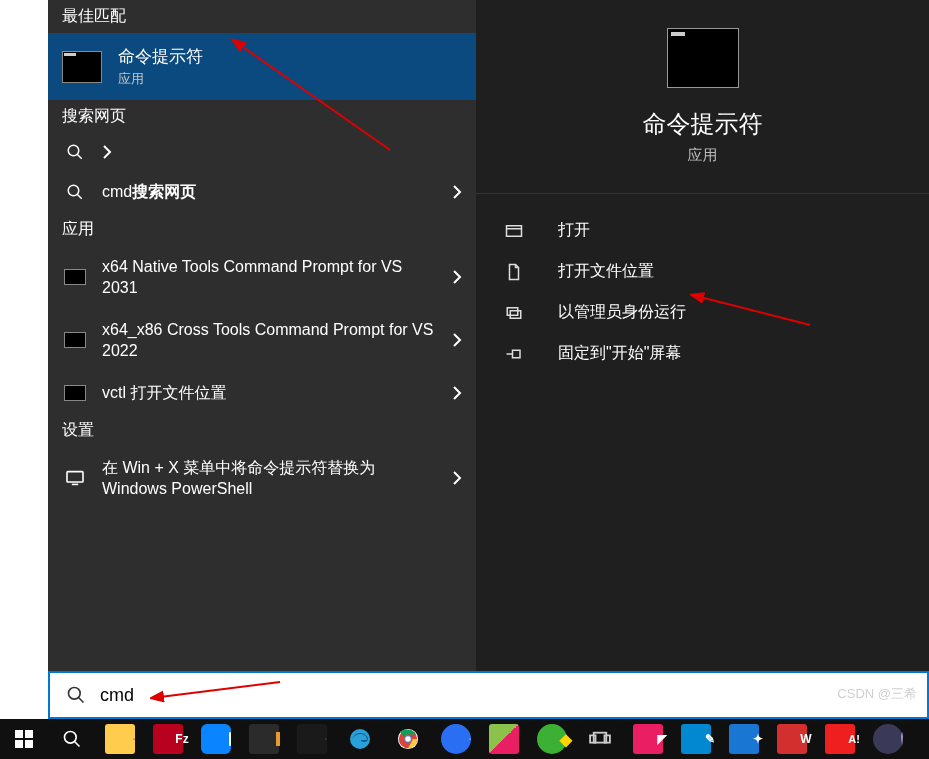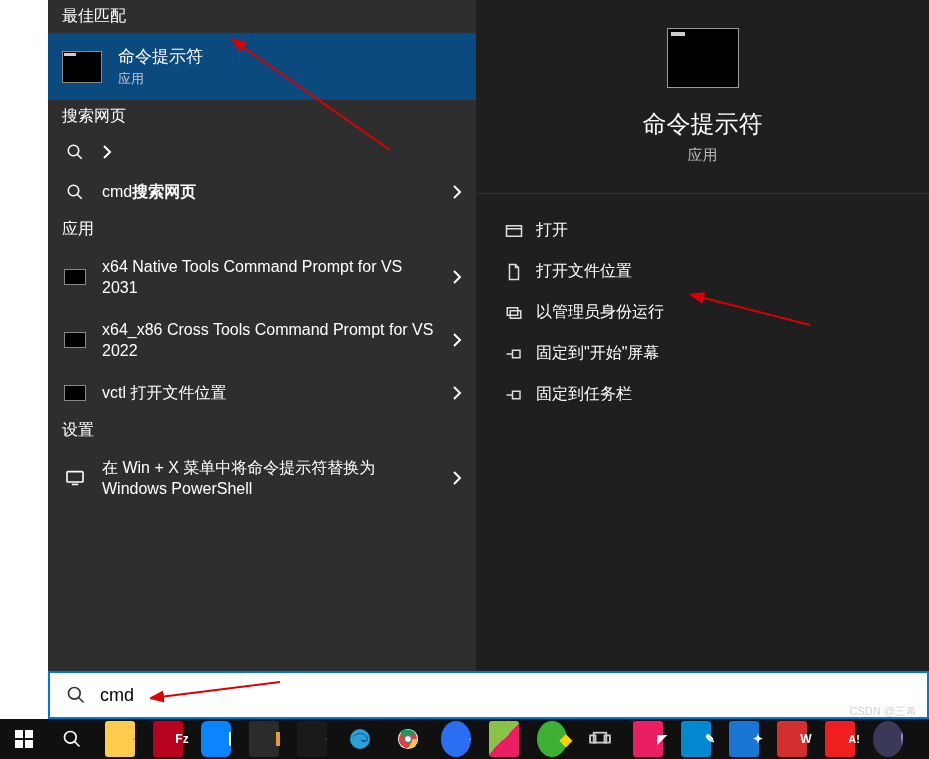--- a/index.html
+++ b/index.html
@@ -17,30 +17,30 @@
 .ri { width: 26px; display: flex; justify-content: center; color: #fff; }
 .rtext { flex: 1; font-size: 16px; line-height: 1.35; }
 .rtext .sub { color: #aaa; font-size: 14px; }
 .chev { color: #fff; }
 .big-thumb { display: flex; flex-direction: column; align-items: center; padding-bottom: 28px; border-bottom: 1px solid #333; }
 .thumb-img { width: 72px; height: 60px; background: #000; border: 1px solid #999; position: relative; margin-bottom: 20px; }
 .thumb-img::before { content: ""; position: absolute; top: 3px; left: 3px; width: 14px; height: 4px; background: #ccc; }
 .app-title { font-size: 24px; margin-bottom: 6px; }
 .app-sub { font-size: 15px; color: #bbb; }
 .action-list { padding: 16px 0; }
-.act-row { display: flex; align-items: center; gap: 12px; padding: 10px 28px; font-size: 16px; cursor: pointer; }
+.act-row { display: flex; align-items: center; gap: 34px; padding: 10px 28px; font-size: 16px; cursor: pointer; }
 .act-ico { width: 20px; color: #ddd; display: flex; justify-content: center; }
 .search-bar { position: absolute; left: 48px; top: 671px; width: 881px; height: 48px; background: #fff; border: 2px solid #0078d4; display: flex; align-items: center; padding: 0 16px; gap: 14px; }
 .search-bar input { border: none; outline: none; font-size: 18px; flex: 1; background: transparent; }
 .taskbar { position: absolute; left: 0; bottom: 0; width: 929px; height: 40px; background: #101010; display: flex; align-items: center; }
 .tb-btn { width: 48px; height: 40px; display: flex; align-items: center; justify-content: center; color: #fff; cursor: pointer; }
-.app-i { width: 30px; height: 36px; display: flex; align-items: center; justify-content: center; border-radius: 3px; font-size: 12px; font-weight: bold; padding-left: 28px; }
+.app-i { width: 30px; height: 30px; display: flex; align-items: center; justify-content: center; border-radius: 3px; font-size: 12px; font-weight: bold; padding-left: 28px; }
 svg { display: block; }
 .arrow { position: absolute; pointer-events: none; }
-.watermark { position: absolute; right: 12px; bottom: 40px; color: #888; font-size: 11px; opacity: .4; }
+.watermark { position: absolute; right: 12px; bottom: 56px; color: #888; font-size: 13px; opacity: .4; }
 </style>
 </head>
 <body>
 
 <div class="start-panel">
  <div class="left-col">
   <div class="section-header">最佳匹配</div>
 
   <div class="best-match">
    <div class="icon-box">
@@ -168,29 +168,20 @@
     <div>以管理员身份运行</div>
    </div>
    <div class="act-row">
     <div class="act-ico">
             <svg width="18" height="14" viewBox="0 0 24 18" fill="none" stroke="currentColor" stroke-width="2">
               <line x1="2" y1="9" x2="10" y2="9"></line>
               <rect x="10" y="4" width="10" height="10"></rect>
             </svg>
           </div>
     <div>固定到"开始"屏幕</div>
-   </div>
-   <div class="act-row">
-    <div class="act-ico">
-            <svg width="18" height="14" viewBox="0 0 24 18" fill="none" stroke="currentColor" stroke-width="2">
-              <line x1="2" y1="9" x2="10" y2="9"></line>
-              <rect x="10" y="4" width="10" height="10"></rect>
-            </svg>
-          </div>
-    <div>固定到任务栏</div>
    </div>
   </div>
  </div>
 </div>
 
 <div class="search-bar">
  <span>
       <svg width="20" height="20" viewBox="0 0 24 24" fill="none" stroke="#333" stroke-width="2">
         <circle cx="10" cy="10" r="7"></circle>
         <line x1="21" y1="21" x2="15" y2="15"></line>

